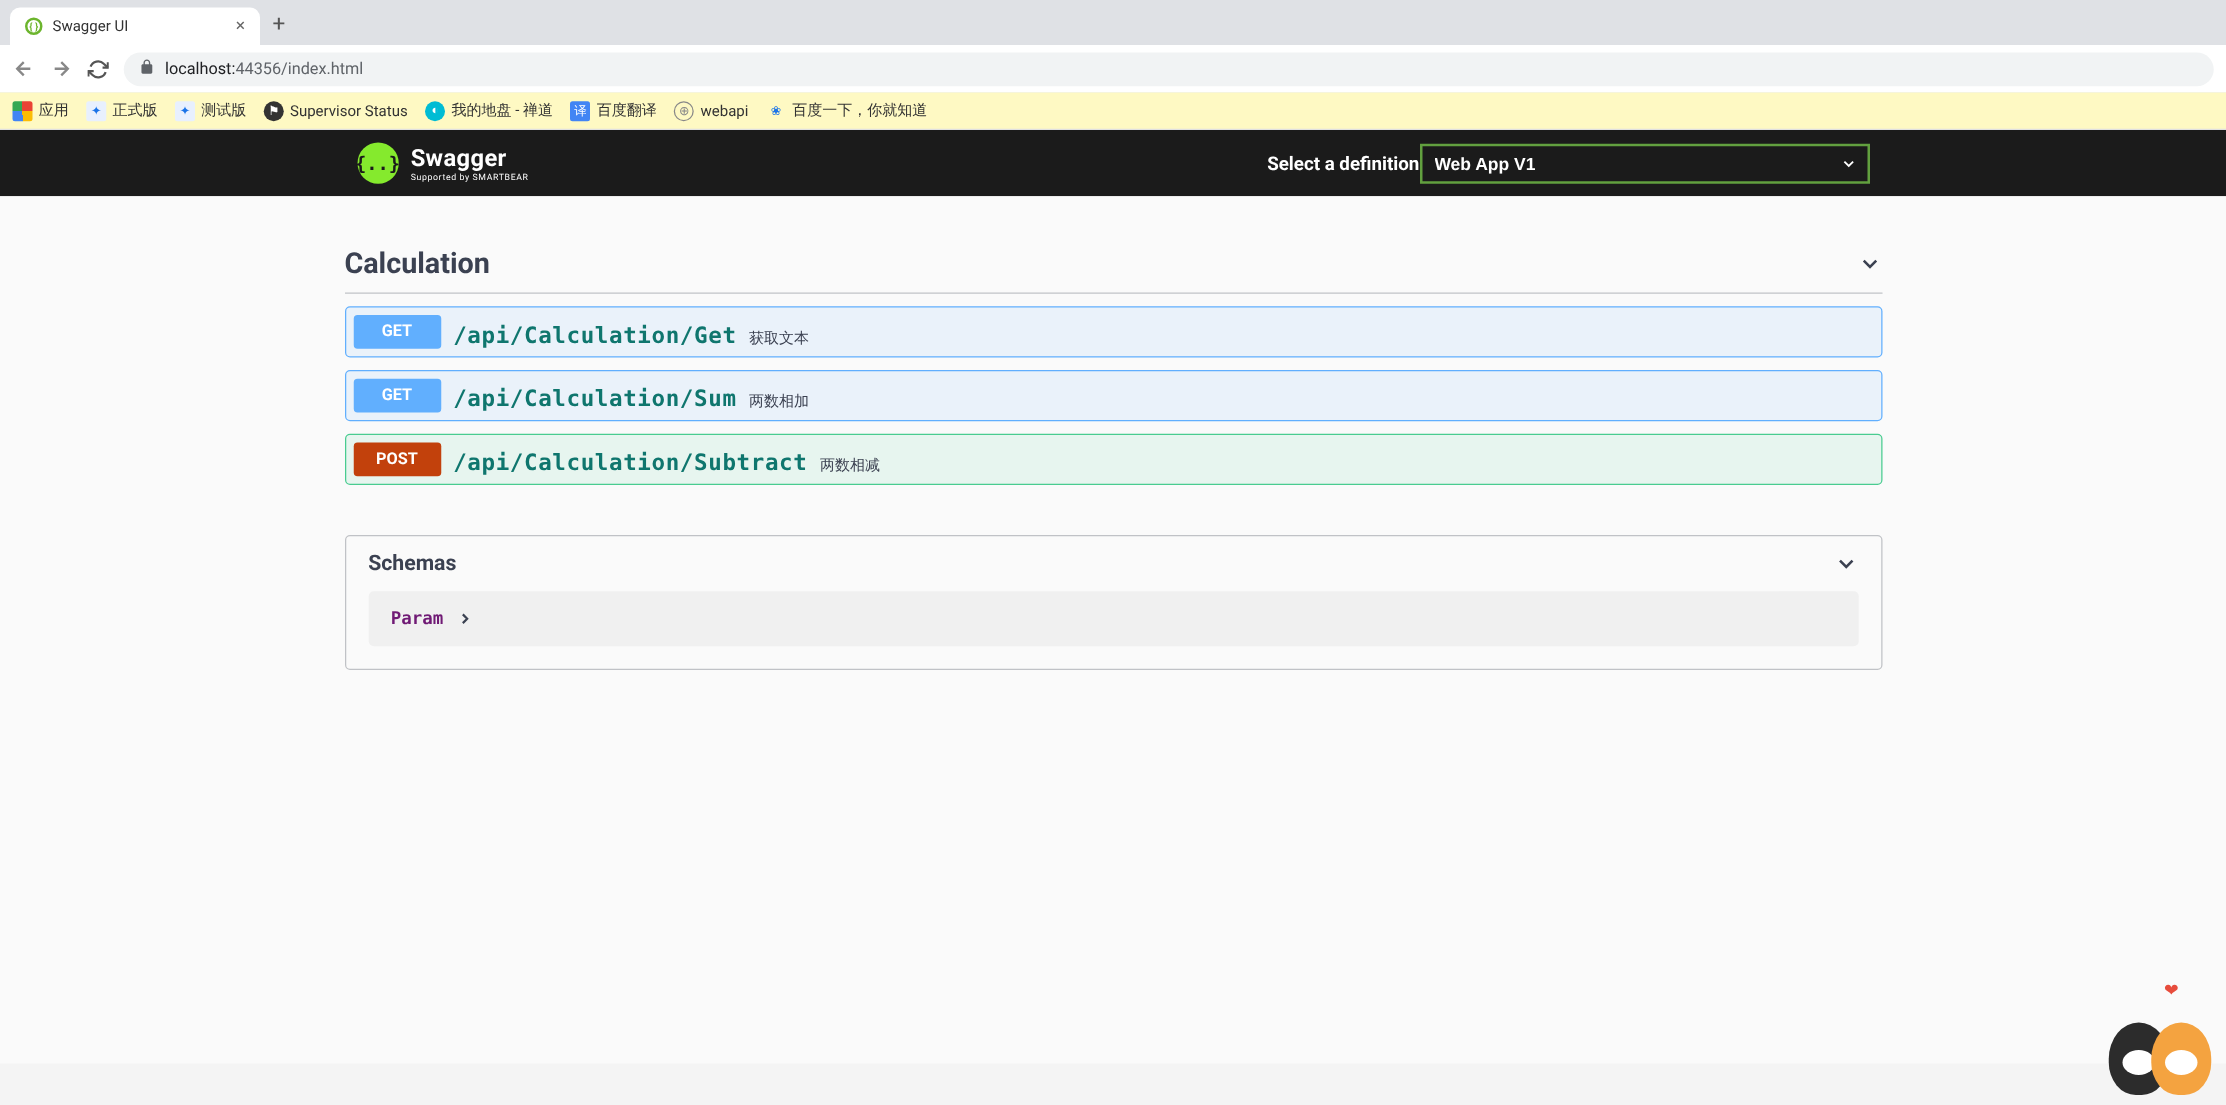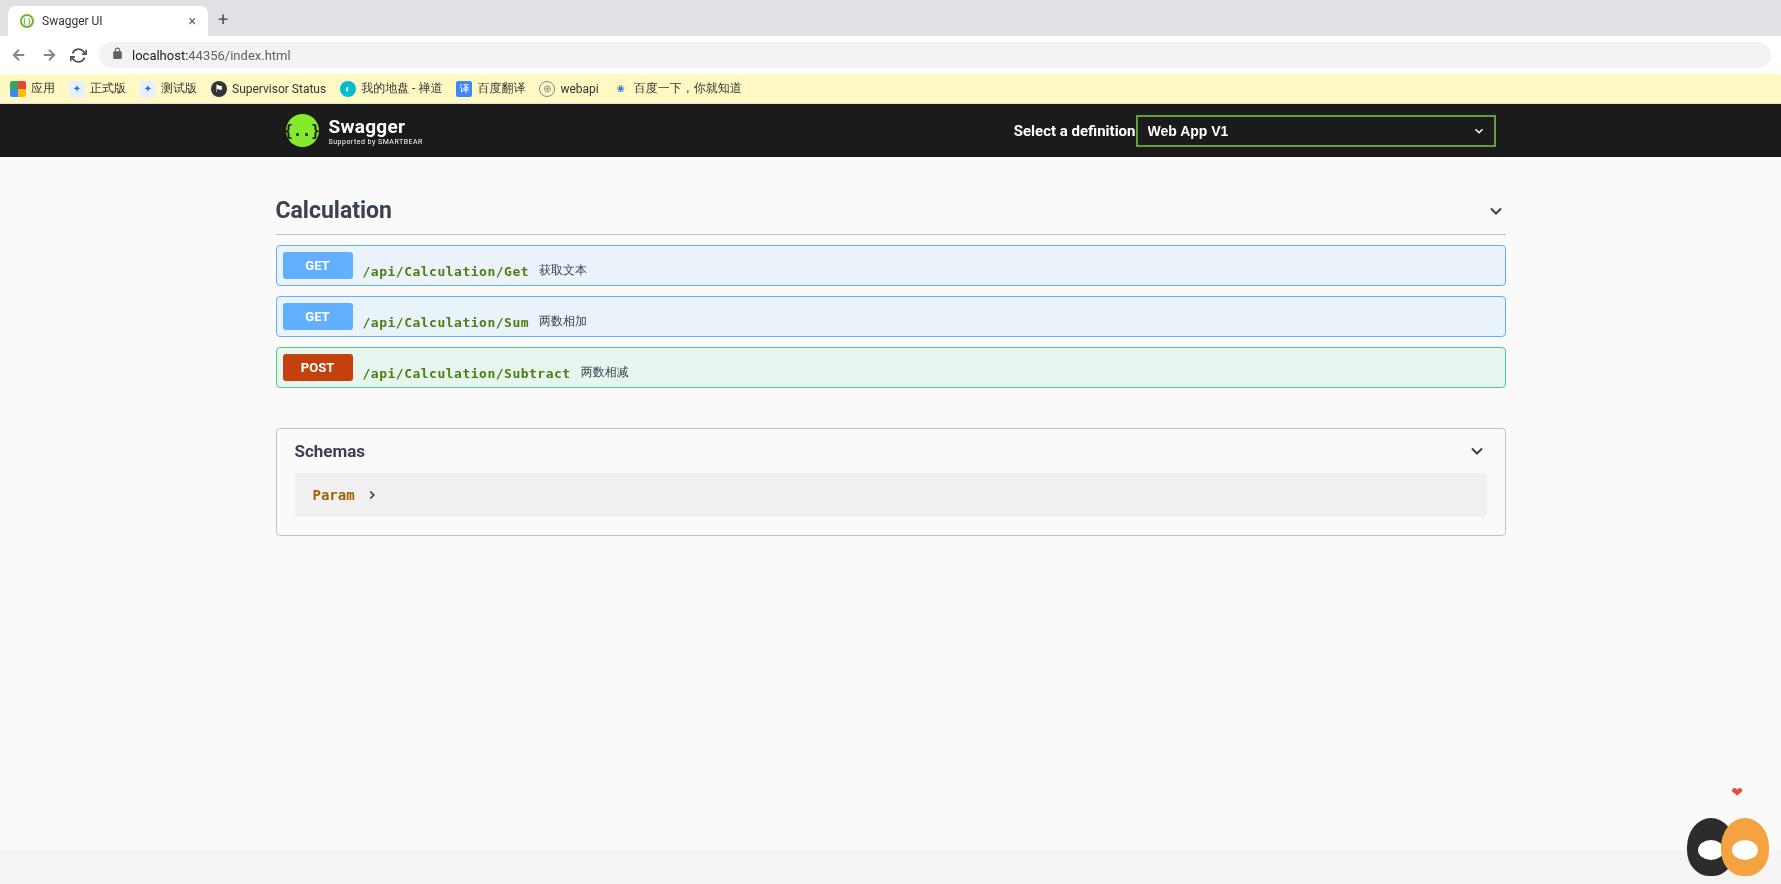--- a/index.html
+++ b/index.html
@@ -60,28 +60,28 @@
     .tag-section { margin-bottom: 20px; }
     .tag-header { display: flex; align-items: center; justify-content: space-between; padding: 10px 0; border-bottom: 1px solid rgba(59,65,81,0.3); cursor: pointer; }
     .tag-name { font-size: 23px; font-weight: 700; color: #3b4151; }
     
     .opblock { margin: 10px 0; border-radius: 4px; display: flex; align-items: flex-end; padding: 6px; cursor: pointer; }
     .opblock-get { background: rgba(97,175,254,0.1); border: 1px solid #61affe; }
     .opblock-post { background: rgba(73,204,144,0.1); border: 1px solid #49cc90; }
     .method { font-size: 13px; font-weight: 700; color: #fff; padding: 6px 0; border-radius: 3px; min-width: 70px; text-align: center; text-transform: uppercase; }
     .method-get { background: #61affe; }
     .method-post { background: #c2410c; }
-    .op-path { font-family: monospace; font-size: 13px; color: #4d7c0f; font-weight: 600; margin: 0 10px; letter-spacing: 0.5px; }
+    .op-path { font-family: monospace; font-size: 18px; color: #0f766e; font-weight: 600; margin: 0 10px; letter-spacing: 0.5px; }
     .op-summary { font-size: 12px; color: #3b4151; }
     
     .schemas { border: 1px solid rgba(59,65,81,0.3); border-radius: 4px; margin-top: 40px; }
     .schemas-header { display: flex; align-items: center; justify-content: space-between; padding: 12px 18px; cursor: pointer; }
     .schemas-title { font-size: 17px; font-weight: 700; color: #3b4151; }
     .schema-item { background: #f0f0f0; margin: 0 18px 18px; padding: 14px 18px; border-radius: 4px; display: flex; align-items: center; gap: 10px; cursor: pointer; }
-    .schema-name { font-size: 14px; font-weight: 600; color: #a16207; font-family: monospace; }
+    .schema-name { font-size: 14px; font-weight: 600; color: #701a75; font-family: monospace; }
     
     .chevron { display: inline-flex; }
     
     
     .mascot { position: fixed; right: 8px; bottom: 8px; width: 90px; height: 90px; display: flex; align-items: flex-end; justify-content: center; gap: -10px; }
     .dog { width: 48px; height: 58px; border-radius: 50% 50% 45% 45%; position: relative; }
     .dog1 { background: #2c2c2c; }
     .dog2 { background: #f4a340; margin-left: -14px; }
     .dog::before { content: ''; position: absolute; width: 26px; height: 20px; background: #fff; border-radius: 50%; top: 22px; left: 11px; }
     .heart { position: absolute; top: -2px; right: 30px; color: #e74c3c; font-size: 14px; }

